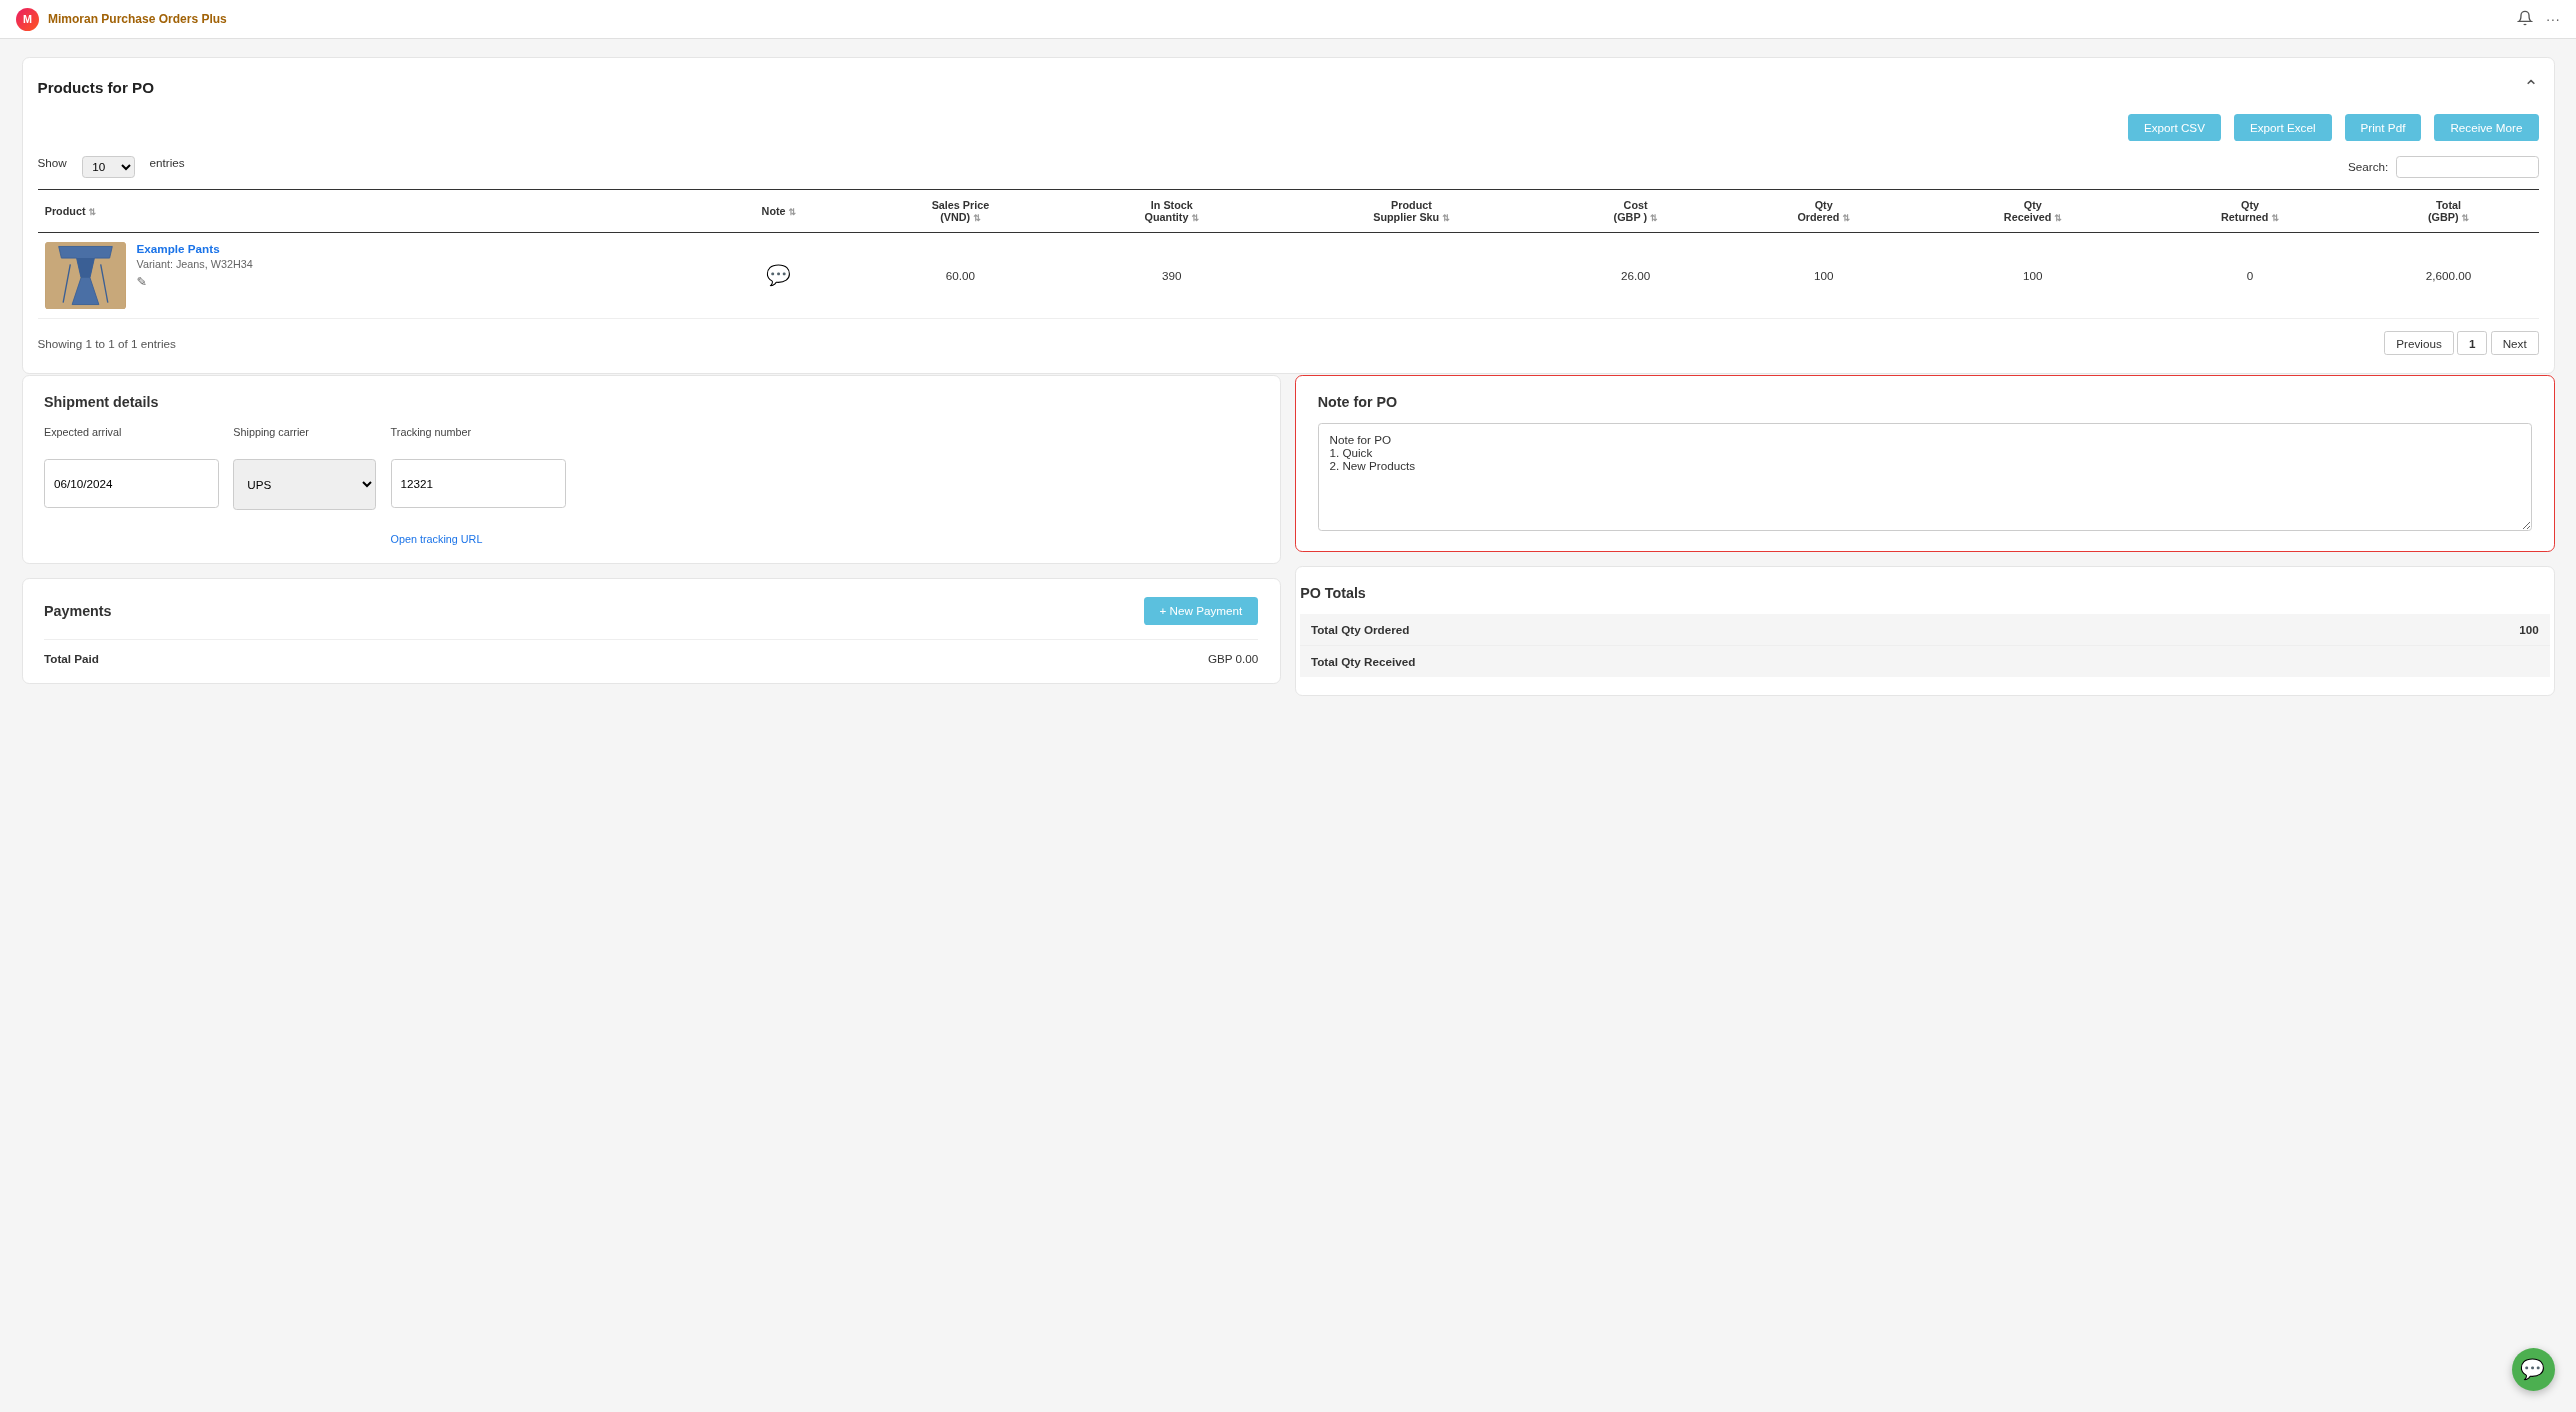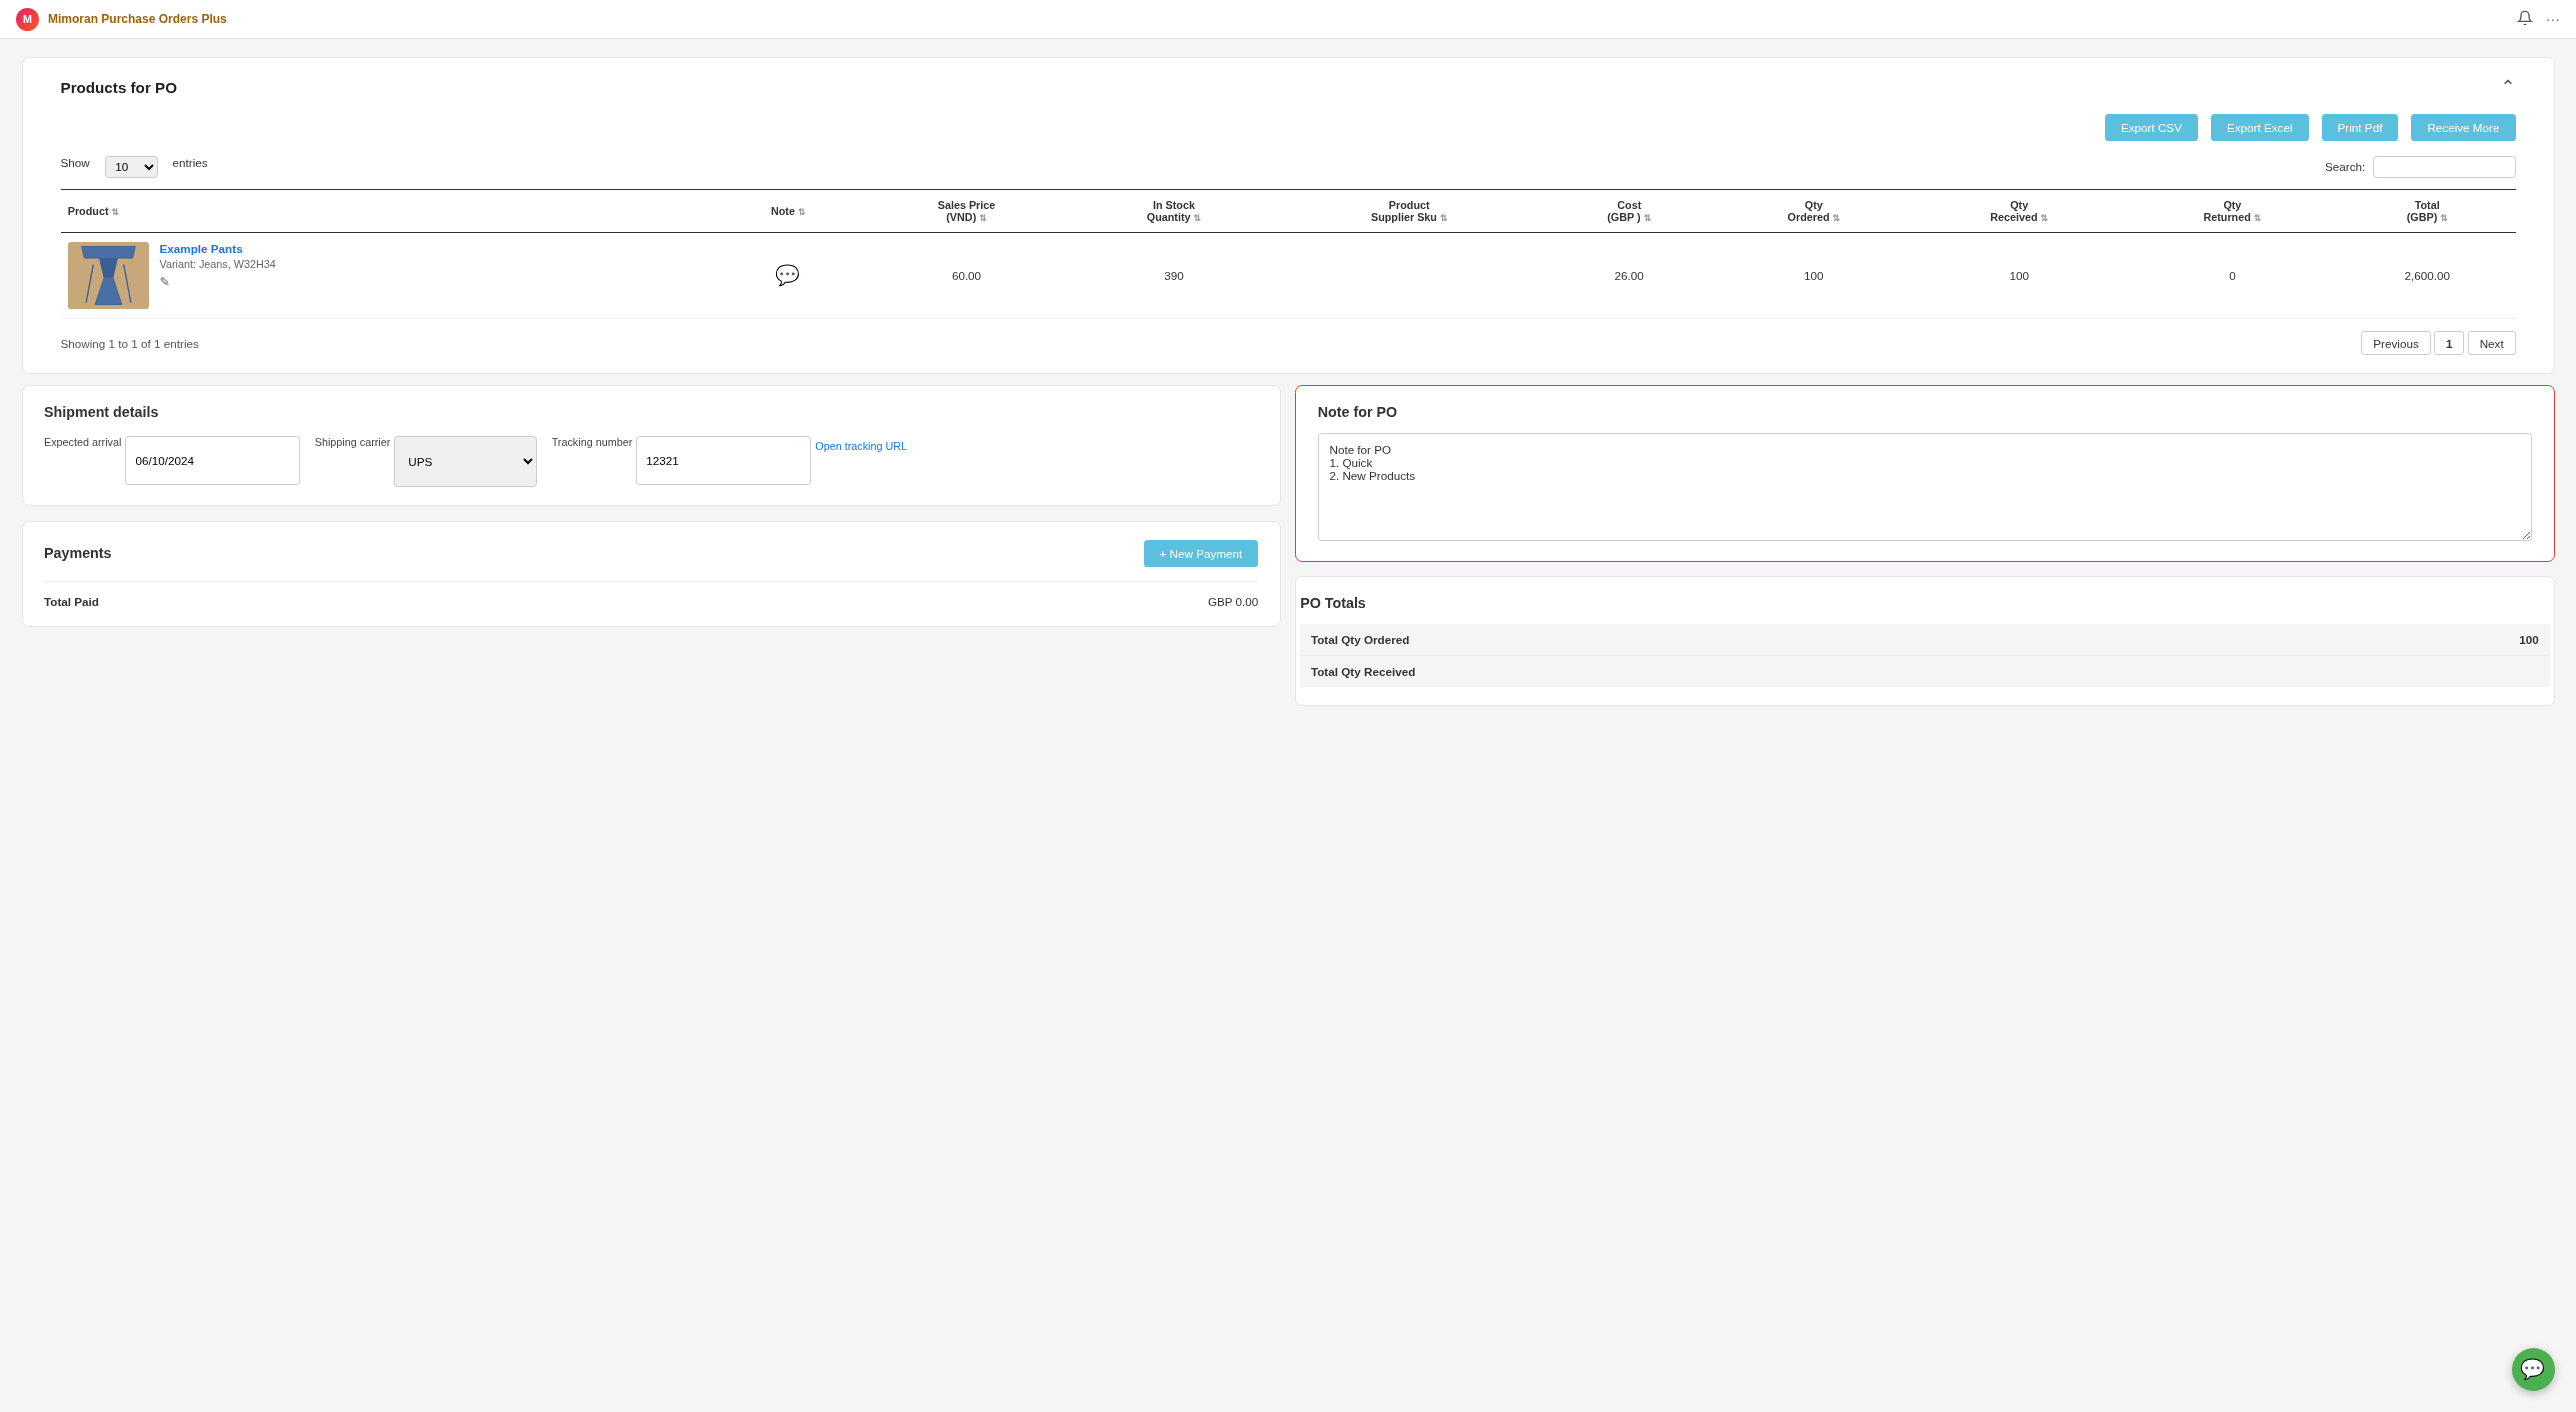--- a/index.html
+++ b/index.html
@@ -27,22 +27,22 @@
     .topbar-icon { color: #666; font-size: 14.3px; cursor: pointer; }
 
     
     .main { padding: 18px 21.5px; }
 
     
     .card {
       background: #fff;
       border-radius: 7.2px;
       border: 0.9px solid #e5e5e5;
-      margin-bottom: 11px;
-      padding: 18px 38px;
+      margin-bottom: 1px;
+      padding: 18px 15px;
     }
 
     .section-header {
       display: flex;
       justify-content: space-between;
       align-items: center;
       margin-bottom: 16px;
     }
     .section-title { font-size: 15.2px; font-weight: 600; color: #222; }
 
@@ -155,21 +155,21 @@
     .two-col {
       display: grid;
       grid-template-columns: 1fr 1fr;
       gap: 14.3px;
     }
 
     
     .shipment-card { background: #fff; border-radius: 7.2px; border: 0.9px solid #e5e5e5; padding: 18px 21.5px; }
     .shipment-title { font-size: 14.3px; font-weight: 700; margin-bottom: 16px; }
     .shipment-fields { display: flex; gap: 14.3px; align-items: flex-start; }
-    .shipment-field { display: flex; gap: 4px; }
+    .shipment-field { display: flex; flex-direction: column; gap: 21px; }
     .shipment-field label { font-size: 10.8px; color: #444; }
     .shipment-field input, .shipment-field select {
       padding: 17px 9px;
       border: 0.9px solid #ccc;
       border-radius: 3.6px;
       font-size: 11.7px;
       min-width: 117px;
     }
     .shipment-field.carrier select { min-width: 143px; }
     .shipment-field.tracking input { min-width: 125px; }

